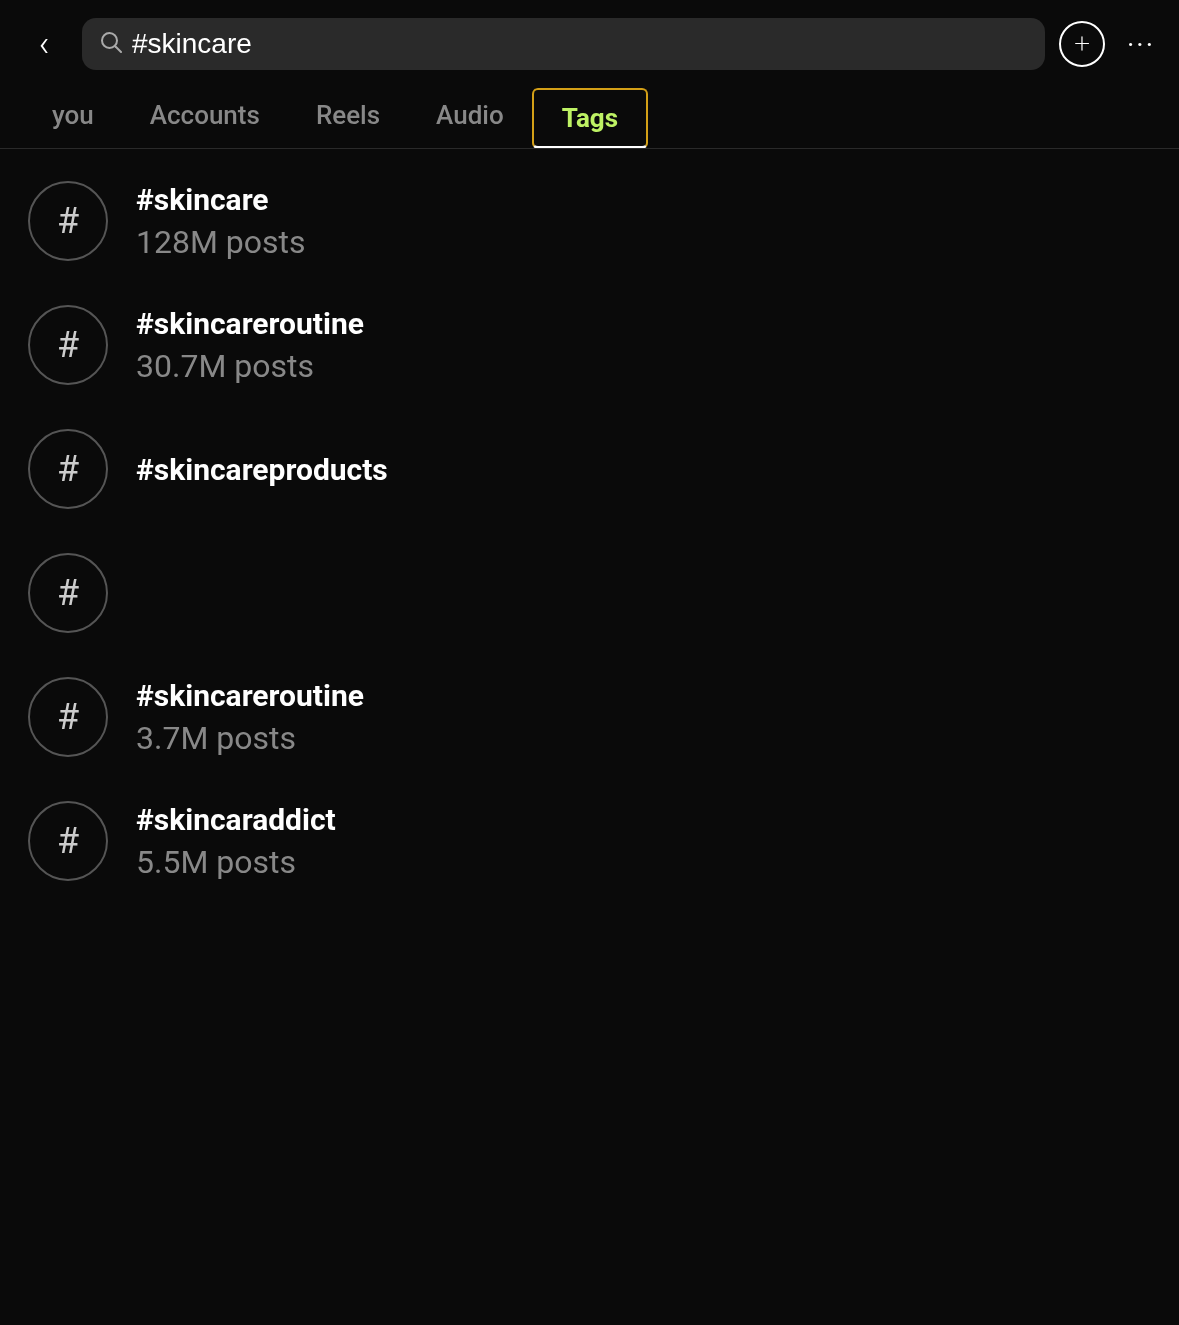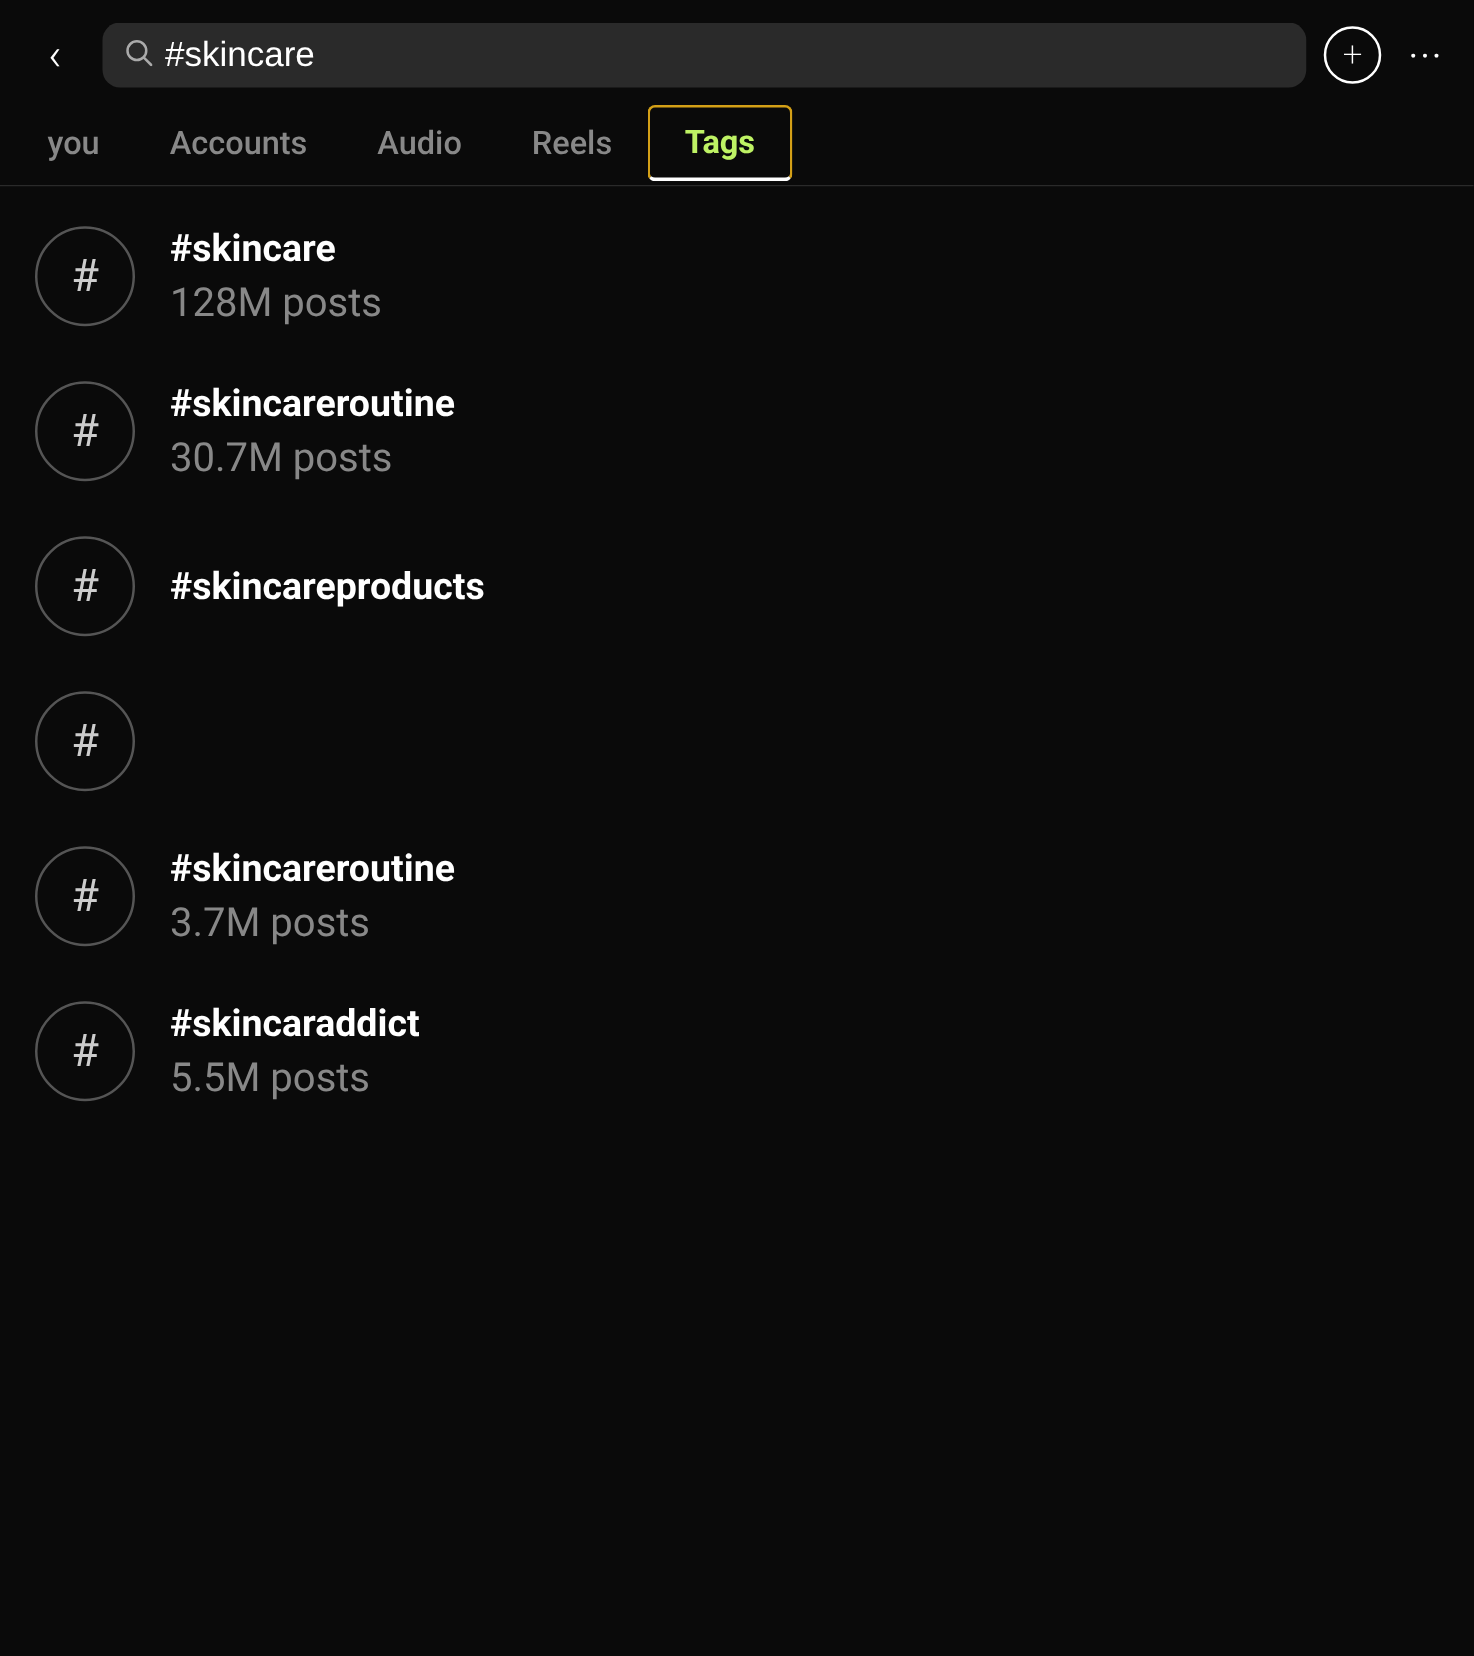--- a/index.html
+++ b/index.html
@@ -97,22 +97,22 @@
       cursor: pointer;
       color: #ffffff;
       font-size: 28px;
       letter-spacing: 2px;
       padding: 4px;
     }
 
     
     .tabs {
       display: flex;
-      align-items: flex-start;
-      padding: 0 0 0 10px;
+      align-items: flex-end;
+      padding: 0 0 0 24px;
       border-bottom: 1px solid #2a2a2a;
       overflow-x: auto;
       scrollbar-width: none;
     }
 
     .tabs::-webkit-scrollbar {
       display: none;
     }
 
     .tab {
@@ -210,24 +210,24 @@
 </div>
 
 <div class="tabs">
   <div class="tab">
     <span>you</span>
   </div>
   <div class="tab">
     <span>Accounts</span>
   </div>
   <div class="tab">
+    <span>Reels</span>
+  </div>
+  <div class="tab">
     <span>Audio</span>
-  </div>
-  <div class="tab">
-    <span>Reels</span>
   </div>
   <div class="tab active">
     <span>Tags</span>
   </div>
 </div>
 
 <div class="tags-list">
 
   <div class="tag-item">
     <div class="hashtag-icon">#</div>

